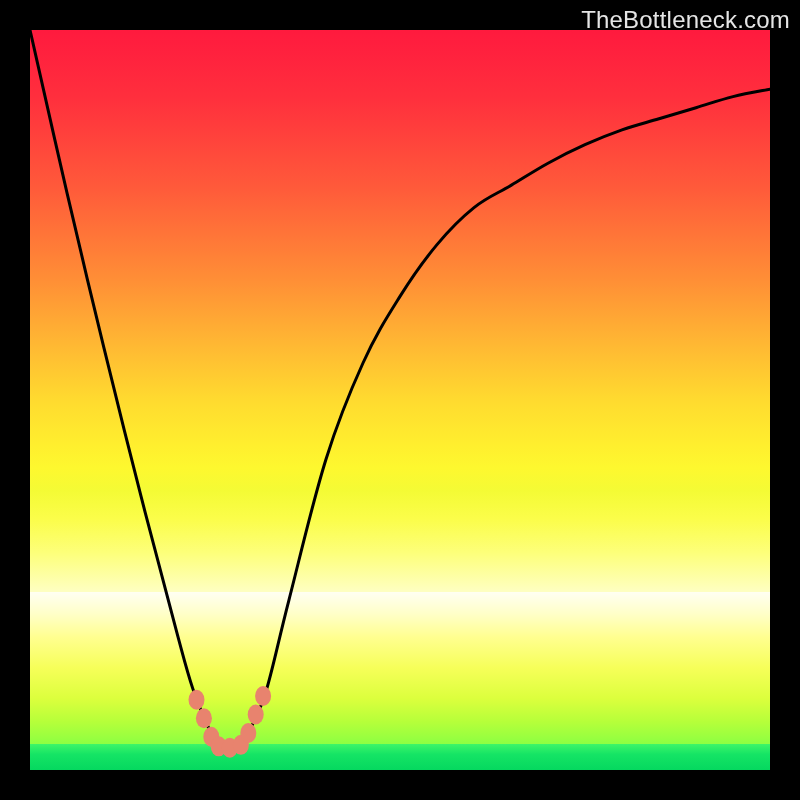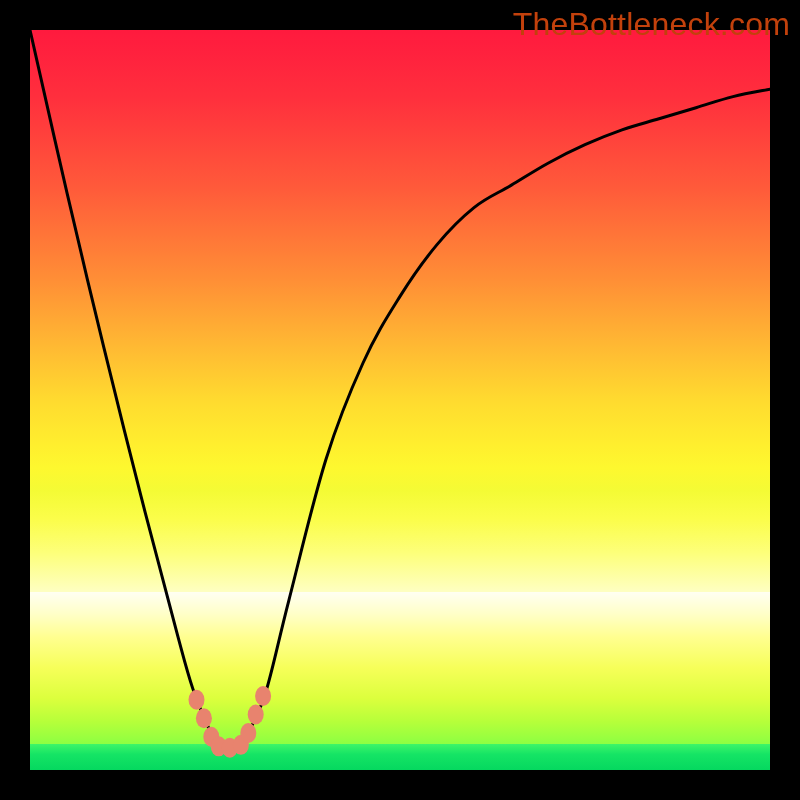--- a/index.html
+++ b/index.html
@@ -8,23 +8,23 @@
     position: relative;
     width: 800px;
     height: 800px;
     background: #000;
   }
   .watermark {
     position: absolute;
     top: 6px;
     right: 10px;
     font-family: Arial, Helvetica, sans-serif;
-    font-size: 32px;
+    font-size: 24px;
     font-weight: 500;
-    color: #c2410c;
+    color: #e5e5e5;
     letter-spacing: 0.2px;
     z-index: 5;
   }
   .plot-area {
     position: absolute;
     left: 30px;
     top: 30px;
     width: 740px;
     height: 740px;
     overflow: hidden;

